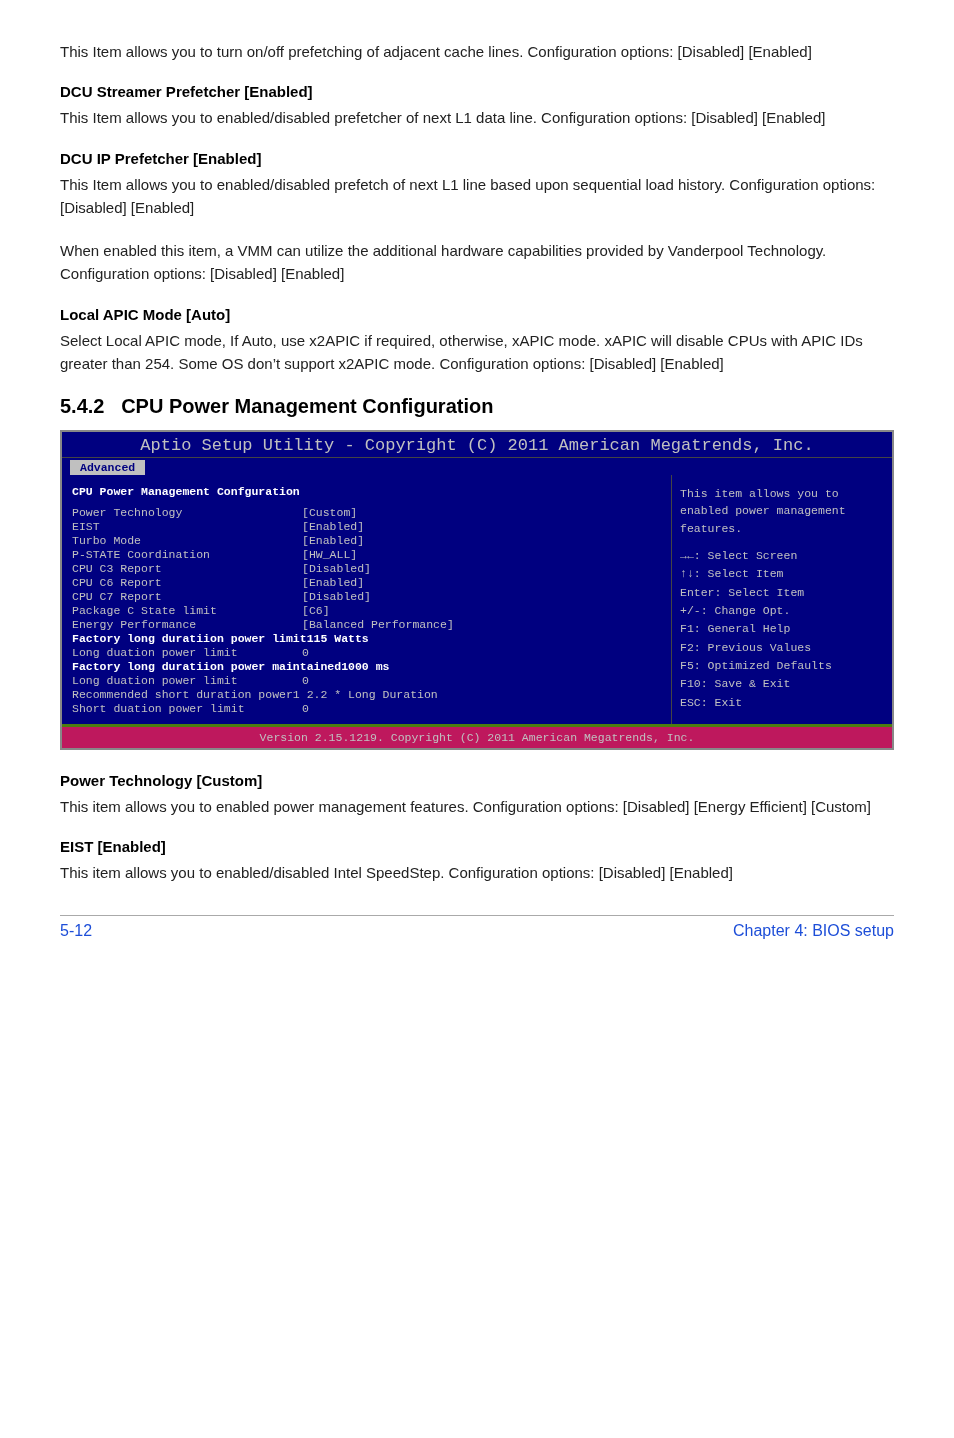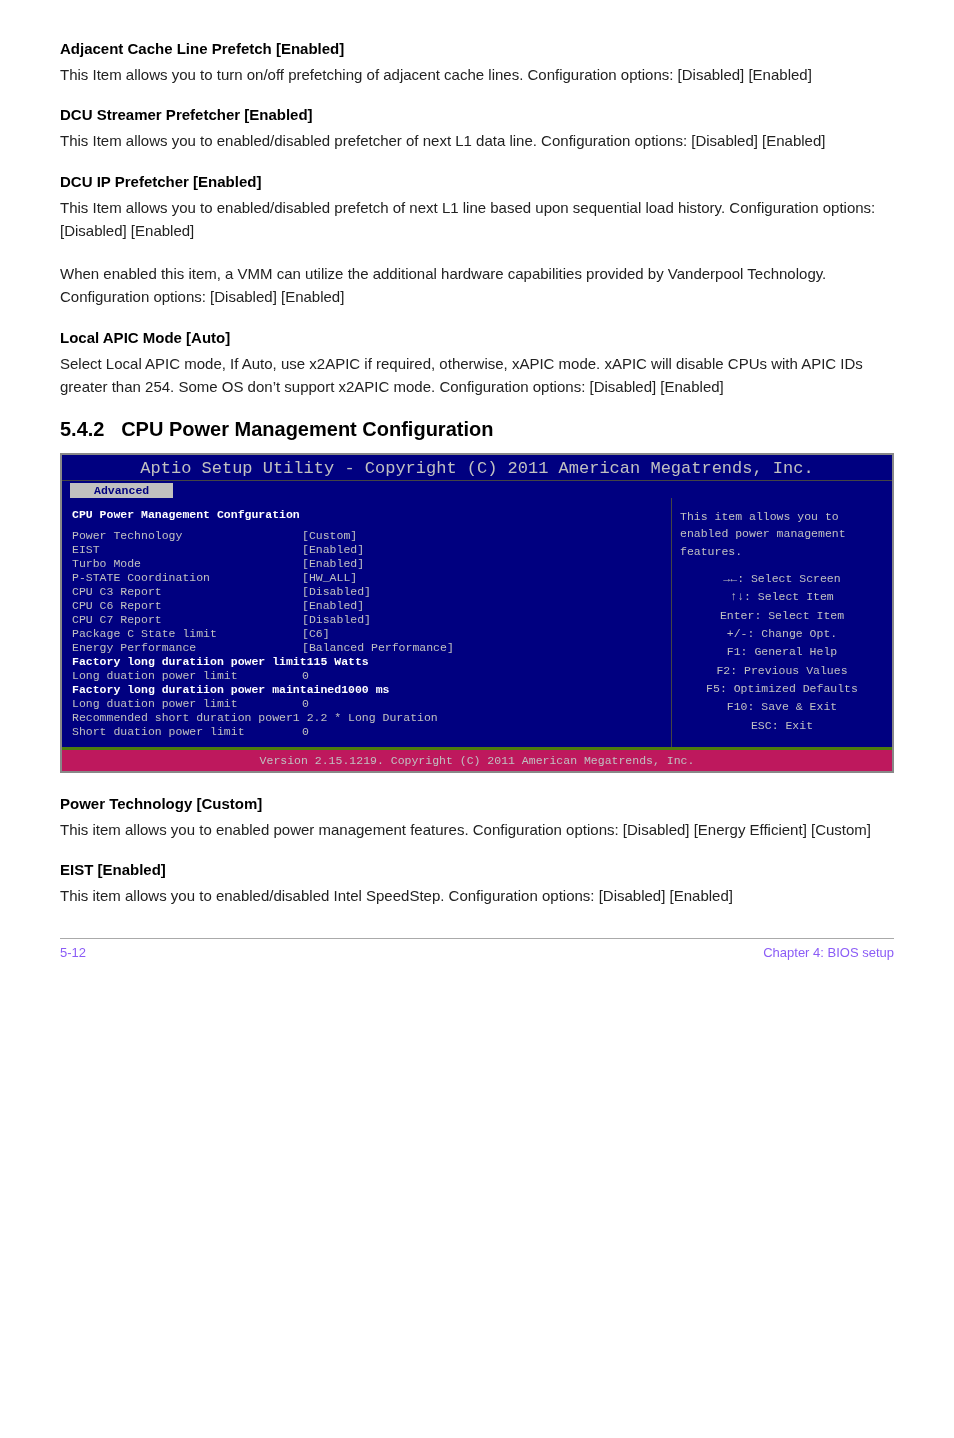--- a/index.html
+++ b/index.html
@@ -62,21 +62,21 @@
 
     .bios-tabbar {
       background: #000080;
       padding: 2px 8px 0 8px;
     }
 
     .bios-tab {
       display: inline-block;
       background: #c0c0c0;
       color: #000080;
-      padding: 1px 24px;
+      padding: 1px 10px;
       font-size: 11.5px;
       font-weight: bold;
     }
 
     .bios-content {
       display: flex;
       flex-direction: row;
       padding: 0;
     }
 
@@ -95,21 +95,20 @@
     }
 
     .bios-right-top {
       margin-bottom: 10px;
       line-height: 1.5;
     }
 
     .bios-right-bottom {
       margin-top: 6px;
       line-height: 1.6;
-      text-align: center;
     }
 
     .bios-section-title {
       color: #fff;
       font-weight: bold;
       margin-bottom: 8px;
       font-size: 11.5px;
     }
 
     .bios-row {
@@ -152,32 +151,31 @@
       padding: 4px 0;
       font-size: 11.5px;
       border-top: 3px solid #4d7c0f;
     }
 
     
     .page-footer {
       display: flex;
       justify-content: space-between;
       margin-top: 30px;
-      font-size: 13px;
-      color: #8b5cf6;
+      font-size: 16px;
+      color: #1d4ed8;
       border-top: 1px solid #aaa;
       padding-top: 6px;
     }
   </style>
 </head>
 <body>
 
 <div id="pre-sections">
     <div class="section-block">
-      <div class="section-title">Adjacent Cache Line Prefetch [Enabled]</div>
       <div class="section-body">This Item allows you to turn on/off prefetching of adjacent cache lines. Configuration options: [Disabled] [Enabled]</div>
     </div>
     <div class="section-block">
       <div class="section-title">DCU Streamer Prefetcher [Enabled]</div>
       <div class="section-body">This Item allows you to enabled/disabled prefetcher of next L1 data line. Configuration options: [Disabled] [Enabled]</div>
     </div>
     <div class="section-block">
       <div class="section-title">DCU IP Prefetcher [Enabled]</div>
       <div class="section-body">This Item allows you to enabled/disabled prefetch of next L1 line based upon sequential load history. Configuration options: [Disabled] [Enabled]</div>
     </div>

